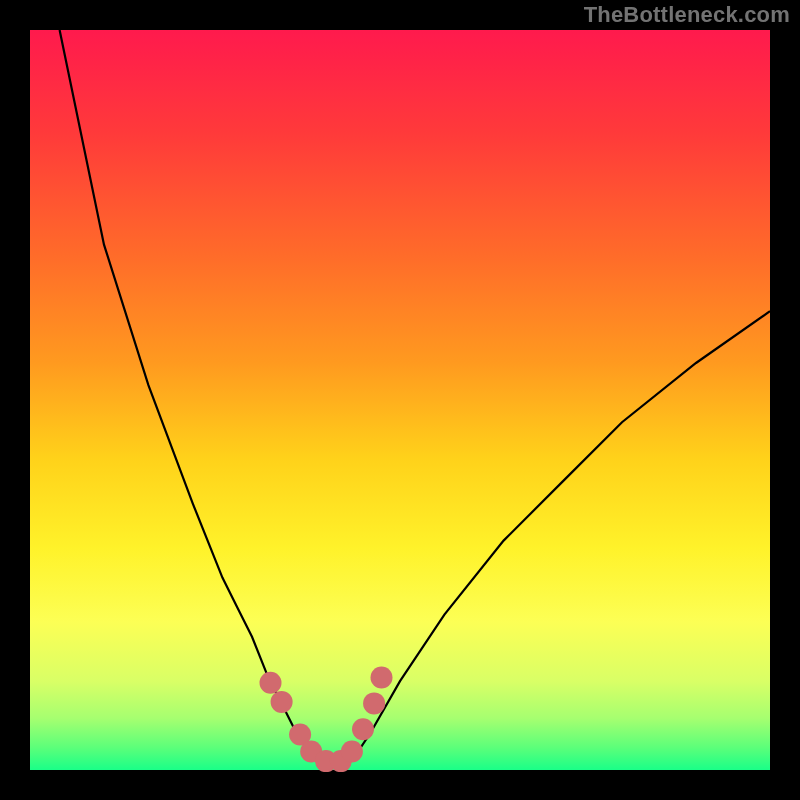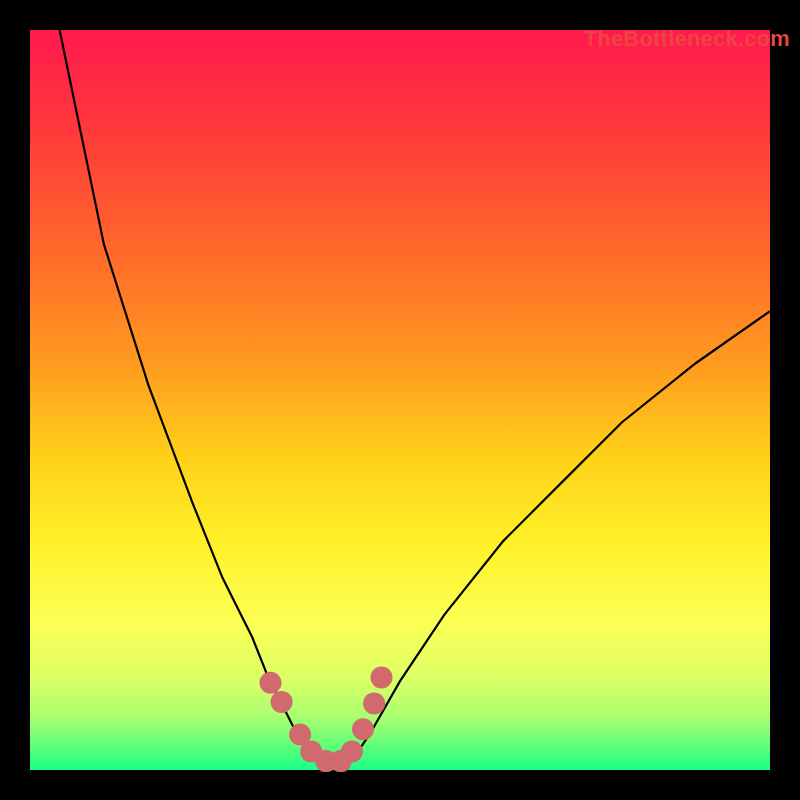--- a/index.html
+++ b/index.html
@@ -14,26 +14,25 @@
 .frame {
   position: relative;
   width: 800px;
   height: 800px;
   background: #000;
 }
 .watermark {
   position: absolute;
   top: 2px;
   right: 10px;
-  color: #ef4444;
+  color: #737373;
   font-size: 22px;
   font-weight: 600;
   letter-spacing: 0.2px;
   z-index: 50;
-  margin-top: 24px;
 }
 svg.plot {
   position: absolute;
   left: 0; top: 0;
   width: 800px;
   height: 800px;
 }
 </style>
 </head>
 <body>

